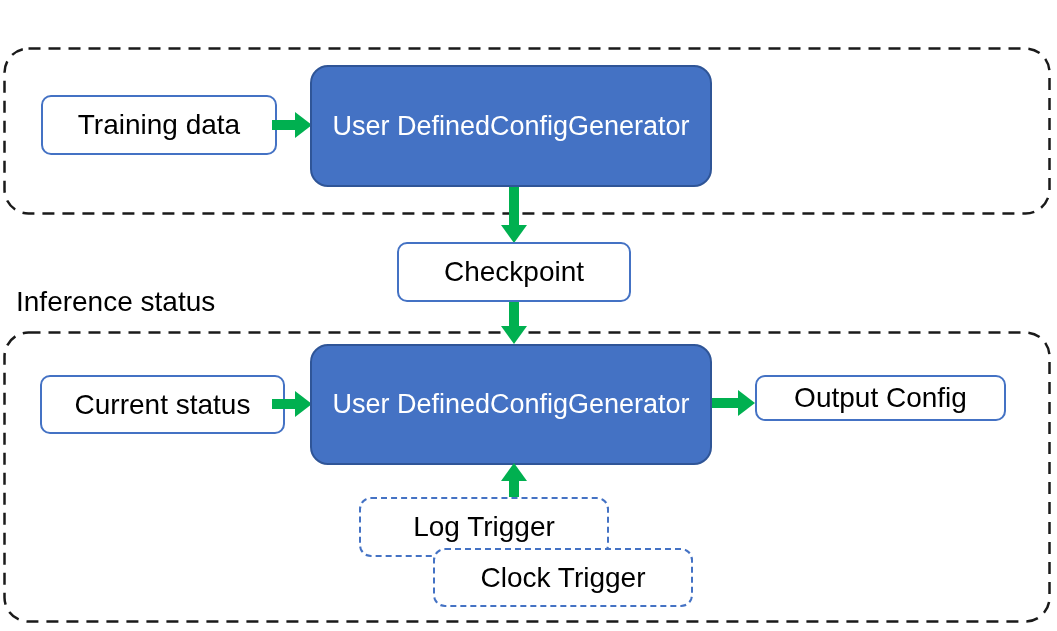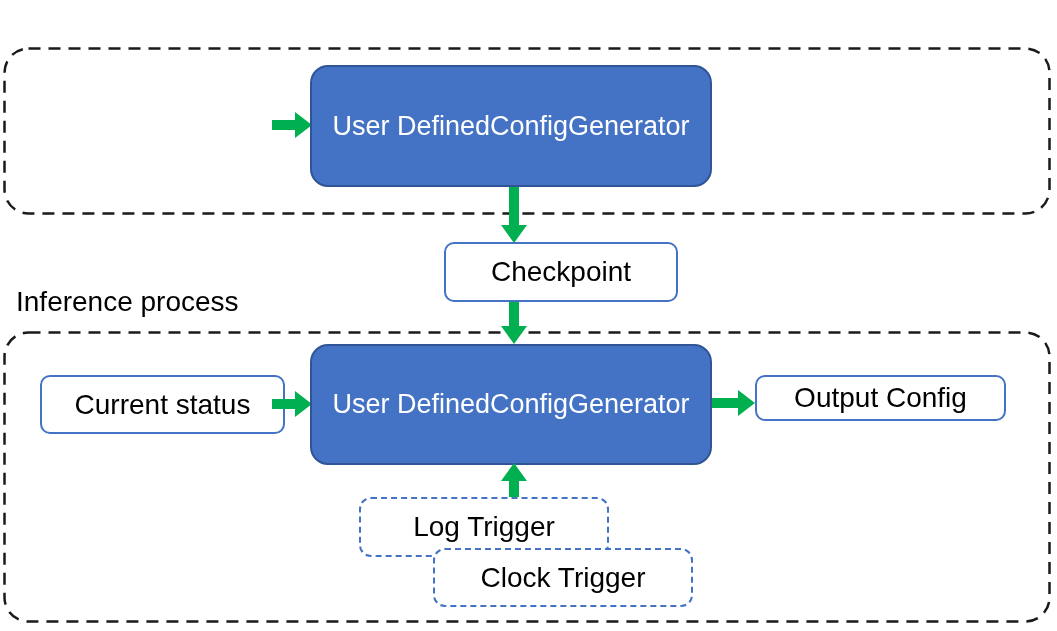--- a/index.html
+++ b/index.html
@@ -64,46 +64,49 @@
   .arrow.down .shaft{left:calc(50% - 5px);top:0;width:10px;height:calc(100% - 17px);}
   .arrow.down .head{bottom:0;left:0;border-top:18px solid var(--arrow-green);border-left:13px solid transparent;border-right:13px solid transparent;}
   .arrow.up .shaft{left:calc(50% - 5px);bottom:0;width:10px;height:calc(100% - 17px);}
   .arrow.up .head{top:0;left:0;border-bottom:18px solid var(--arrow-green);border-left:13px solid transparent;border-right:13px solid transparent;}
 </style>
 </head>
 <body>
 
 <div class="canvas">
 
-  <div class="section-title" style="left:16px;top:286px;">Inference process</div>
+  <div class="section-title" style="left:16px;top:286px;">Inference status</div>
 
   <svg class="container-svg" style="left:3px;top:47px;" width="1048" height="168">
     <rect x="1.5" y="1.5" width="1045" height="165" rx="24" fill="none" style="stroke:var(--container-border)" stroke-width="2.5" stroke-dasharray="12 8"></rect>
   </svg>
   <svg class="container-svg" style="left:3px;top:331px;" width="1048" height="292">
     <rect x="1.5" y="1.5" width="1045" height="289" rx="24" fill="none" style="stroke:var(--container-border)" stroke-width="2.5" stroke-dasharray="12 8"></rect>
   </svg>
 
+  <div class="node outlined" style="left:41px;top:95px;width:236px;height:60px;">
+    <span>Training data</span>
+  </div>
 
   <div class="arrow right" style="left:272px;top:112px;width:40px;height:26px;">
     <div class="shaft"></div>
     <div class="head"></div>
   </div>
 
   <div class="node filled" style="left:310px;top:65px;width:402px;height:122px;">
     <span>User Defined</span>
     <span>ConfigGenerator</span>
   </div>
 
   <div class="arrow down" style="left:501px;top:187px;width:26px;height:56px;">
     <div class="shaft"></div>
     <div class="head"></div>
   </div>
 
-  <div class="node outlined" style="left:397px;top:242px;width:234px;height:60px;margin-left:47px;">
+  <div class="node outlined" style="left:397px;top:242px;width:234px;height:60px;">
     <span>Checkpoint</span>
   </div>
 
   <div class="arrow down" style="left:501px;top:302px;width:26px;height:42px;">
     <div class="shaft"></div>
     <div class="head"></div>
   </div>
 
   <div class="node outlined" style="left:40px;top:375px;width:245px;height:59px;">
     <span>Current status</span>

